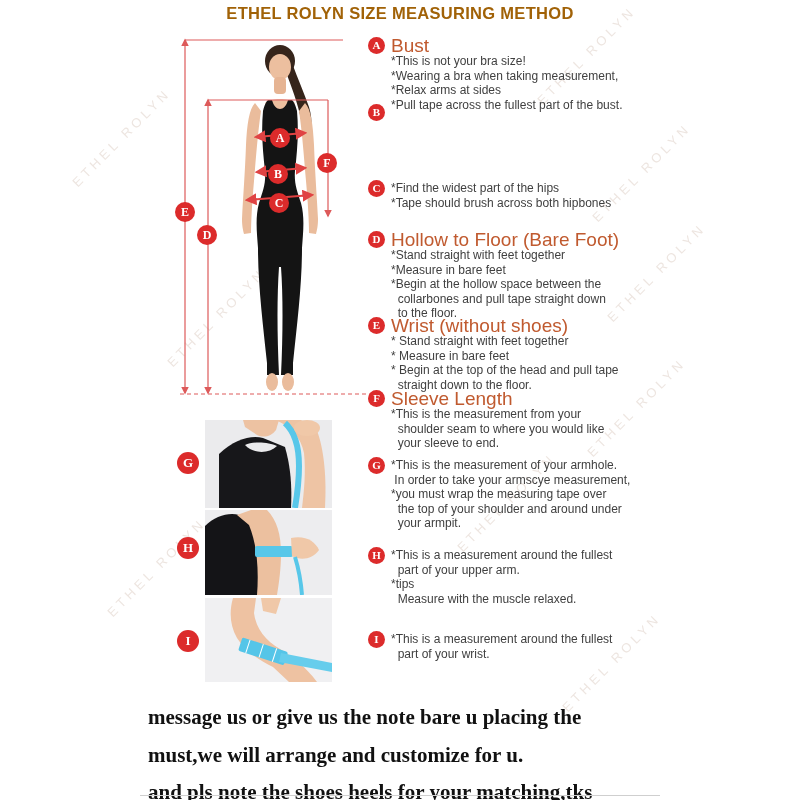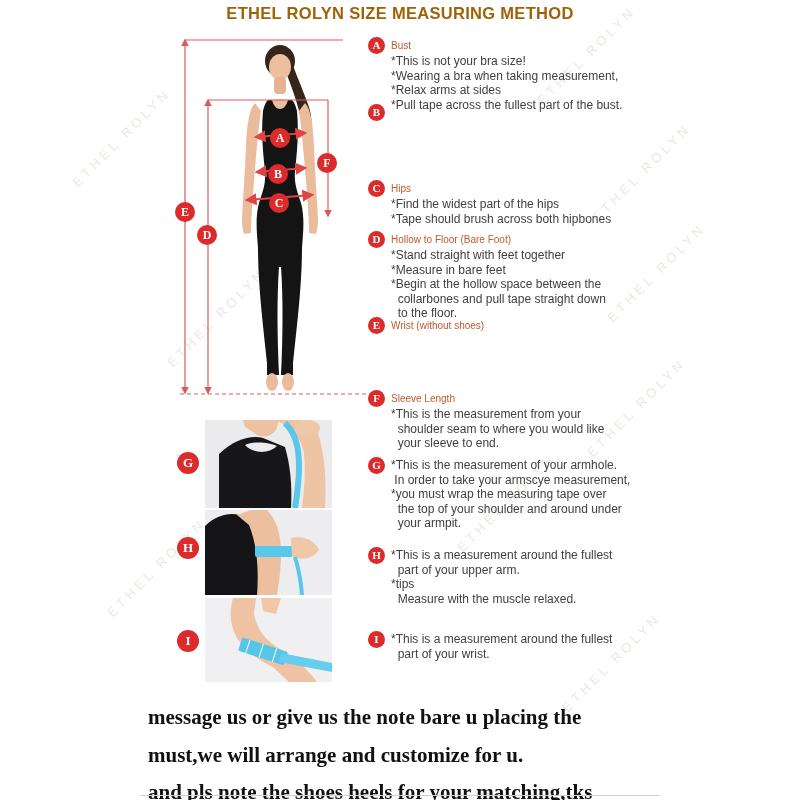--- a/index.html
+++ b/index.html
@@ -10,21 +10,21 @@
          font-size:16.5px;font-weight:bold;letter-spacing:.3px;color:#a16207;}
   
   .wm{position:absolute;color:rgba(196,170,152,0.30);font-size:13px;letter-spacing:4px;
       transform:rotate(-45deg);white-space:nowrap;pointer-events:none;}
   
   .section{position:absolute;left:368px;display:flex;gap:6px;align-items:flex-start;}
   .badge{flex:0 0 auto;width:17px;height:17px;border-radius:50%;background:#dc2b2b;
          color:#fff;font-family:"Liberation Serif",serif;font-weight:bold;font-size:11px;
          line-height:17px;text-align:center;}
   .sec-text{padding-top:1px;}
-  .sec-head{font-size:10px;color:#c05a2f;line-height:16px;}
+  .sec-head{font-size:19px;color:#c05a2f;line-height:16px;}
   .sec-body{font-size:12px;color:#404040;line-height:14.6px;white-space:pre;}
   
   .figure{position:absolute;left:175px;top:33px;width:200px;height:370px;}
   .photo{position:absolute;width:127px;}
   .photo-badge{position:absolute;width:22px;height:22px;border-radius:50%;background:#dc2b2b;
          color:#fff;font-family:"Liberation Serif",serif;font-weight:bold;font-size:13px;
          line-height:22px;text-align:center;}
   
   .footer{position:absolute;left:148px;top:699px;font-family:"Liberation Serif",serif;
           font-weight:bold;font-size:21px;color:#111;line-height:37.5px;white-space:nowrap;}
@@ -172,21 +172,20 @@
     </div>
   </div>
 
   <div class="section" style="top:104px">
     <span class="badge">B</span>
   </div>
 
   <div class="section" style="top:180px">
     <span class="badge">C</span>
     <div class="sec-text">
-      <div class="sec-head">Hips</div>
       <div class="sec-body">*Find the widest part of the hips
 *Tape should brush across both hipbones</div>
     </div>
   </div>
 
   <div class="section" style="top:231px">
     <span class="badge">D</span>
     <div class="sec-text">
       <div class="sec-head">Hollow to Floor (Bare Foot)</div>
       <div class="sec-body">*Stand straight with feet together
@@ -194,20 +193,24 @@
 *Begin at the hollow space between the
   collarbones and pull tape straight down
   to the floor.</div>
     </div>
   </div>
 
   <div class="section" style="top:317px">
     <span class="badge">E</span>
     <div class="sec-text">
       <div class="sec-head">Wrist (without shoes)</div>
+      <div class="sec-body">* Stand straight with feet together
+* Measure in bare feet
+* Begin at the top of the head and pull tape
+  straight down to the floor.</div>
     </div>
   </div>
 
   <div class="section" style="top:390px">
     <span class="badge">F</span>
     <div class="sec-text">
       <div class="sec-head">Sleeve Length</div>
       <div class="sec-body">*This is the measurement from your
   shoulder seam to where you would like
   your sleeve to end.</div>

